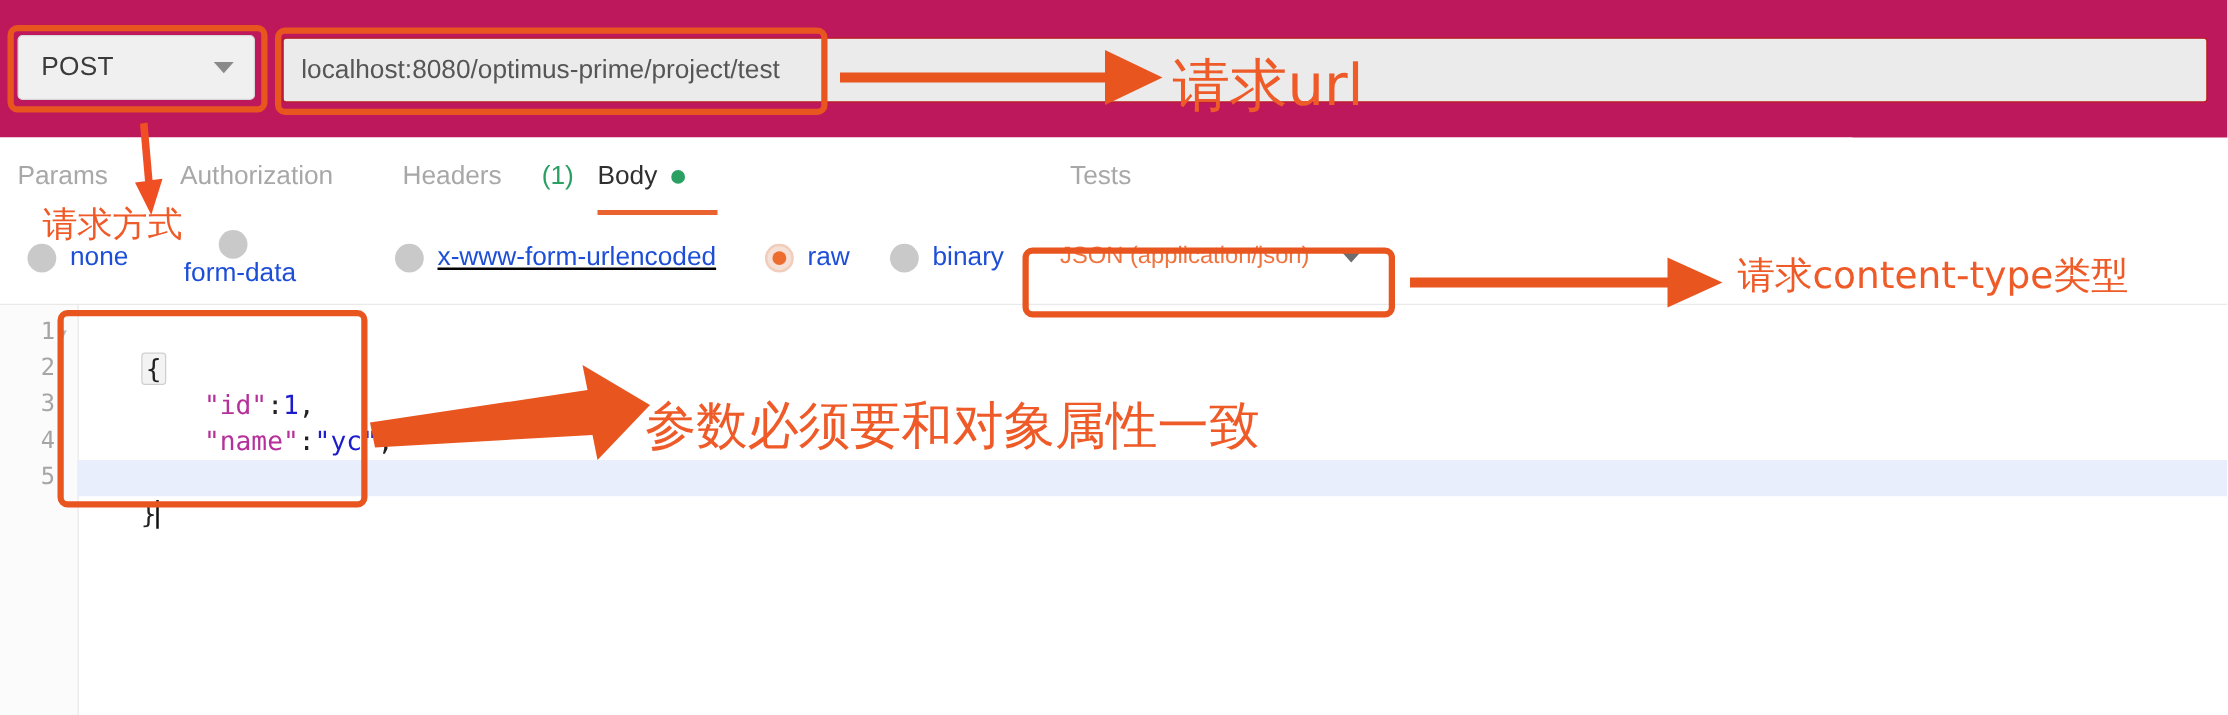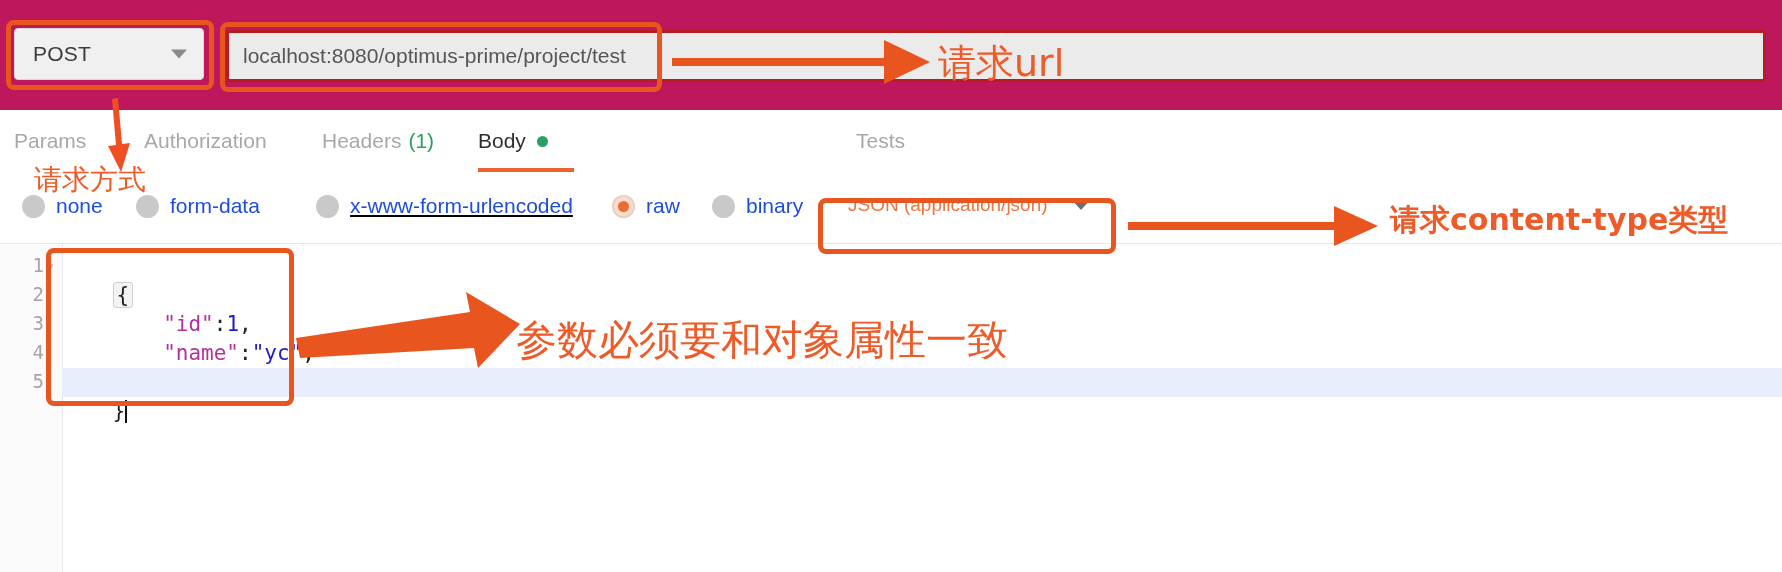--- a/index.html
+++ b/index.html
@@ -39,21 +39,21 @@
     transform: translateY(-50%);
     width: 0; height: 0;
     border-left: 8px solid transparent;
     border-right: 8px solid transparent;
     border-top: 9px solid #8a8a8a;
   }
   #url-field {
     position: absolute; left: 226px; top: 30px;
     width: 1540px; height: 52px;
     background: #ebebeb;
-    border: 3px solid #b91c1c;
+    border: 1px solid #b91c1c;
     border-radius: 3px;
     box-sizing: border-box;
     display: flex; align-items: center;
     cursor: text;
   }
   #url-text {
     margin-left: 14px;
     font-size: 21px;
     color: #565656;
     white-space: nowrap;
@@ -236,21 +236,21 @@
 <div id="tabs">
 
   <div class="tab" style="left:14px;">
     <span>Params</span>
   </div>
 
   <div class="tab" style="left:144px;">
     <span>Authorization</span>
   </div>
 
-  <div class="tab" style="left:322px;">
+  <div class="tab" style="left:322px;gap:25px;">
     <span>Headers</span>
     <span class="count">(1)</span>
   </div>
 
   <div class="tab active" style="left:478px; padding-right:26px;">
     <span>Body</span>
     <span class="dot"></span>
     <span class="underline"></span>
   </div>
 
@@ -261,21 +261,21 @@
 
 </div>
 
 <div id="bodytype-row">
 
   <div class="radio-opt" style="left:22px;">
     <span class="radio-circle"></span>
     <span class="radio-label">none</span>
   </div>
 
-  <div class="radio-opt" style="left:136px;">
+  <div class="radio-opt" style="left:136px;flex-direction:column;">
     <span class="radio-circle"></span>
     <span class="radio-label">form-data</span>
   </div>
 
   <div class="radio-opt" style="left:316px;text-decoration:underline;">
     <span class="radio-circle"></span>
     <span class="radio-label">x-www-form-urlencoded</span>
   </div>
 
   <div class="radio-opt" style="left:612px;">
@@ -347,21 +347,21 @@
 
     <g>
       <path d="M 1128,222 L 1334,222 L 1334,206 L 1378,226 L 1334,246 L 1334,230 L 1128,230 Z" fill="#e9551f"></path>
     </g>
 
     <g>
       <path d="M 296,338 L 470,312 L 466,292 L 520,324 L 478,368 L 474,348 L 300,358 Z" fill="#e9551f"></path>
     </g>
   </svg>
 
-  <span class="anno-text" style="left:938px; top:38px; font-size:38px;">请求url</span>
+  <span class="anno-text" style="left:938px; top:38px; font-size:46px;">请求url</span>
 
   <span class="anno-text" style="left:34px; top:161px; font-size:28px;">请求方式</span>
 
-  <span class="anno-text" style="left:1390px; top:200px; font-size:30px;font-weight:bold;">请求content-type类型</span>
+  <span class="anno-text" style="left:1390px; top:200px; font-size:30px;">请求content-type类型</span>
 
   <span class="anno-text" style="left:516px; top:313px; font-size:41px;">参数必须要和对象属性一致</span>
 
 </div>
 
 </body></html>

